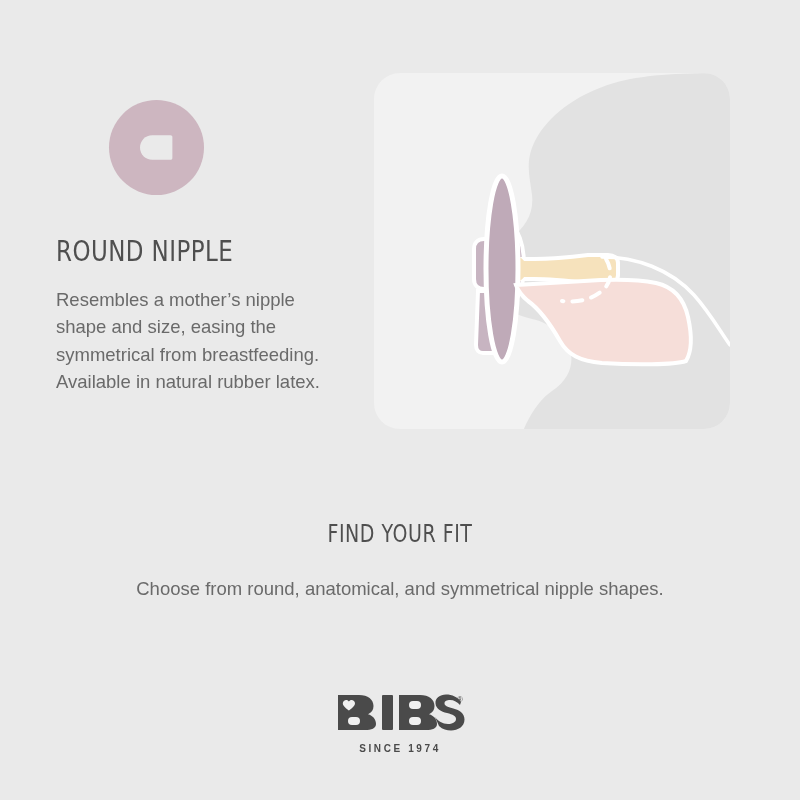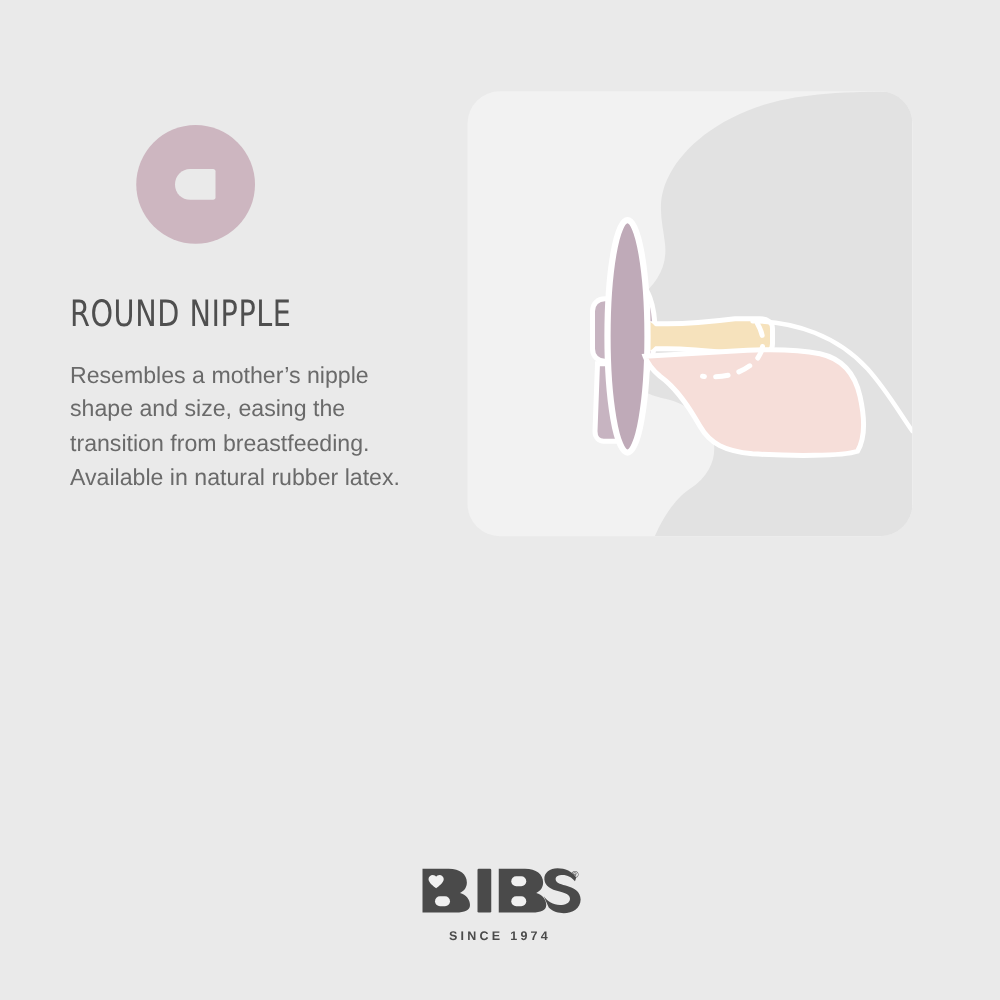--- a/index.html
+++ b/index.html
@@ -139,21 +139,21 @@
                    C62.6 35.2 63.4 36.0 63.4 37.0
                    L63.4 58.0
                    C63.4 59.0 62.6 59.8 61.5 59.8
                    L43.2 59.8
                    C36.4 59.8 31 54.4 31 47.5 Z" fill="#eaeaea"></path>
         </svg>
       </div>
 
       <div class="feature-title">ROUND NIPPLE</div>
 
-      <div class="feature-body">Resembles a mother’s nipple shape and size, easing the transition from breastfeeding. Available in natural rubber latex.</div>
+      <div class="feature-body">Resembles a mother’s nipple shape and size, easing the symmetrical from breastfeeding. Available in natural rubber latex.</div>
     </div>
 
     <div class="illustration-panel">
       <svg width="356" height="356" viewBox="0 0 356 356" aria-hidden="true">
 
         <g>
           <path d="M356 0 L356 356 L150 356
                    C150 356 160 330 178 318
                    C196 306 200 290 196 276
                    C192 262 176 250 158 246
@@ -232,20 +232,24 @@
         <g>
           <path d="M150 356
                    C150 356 160 330 178 318
                    C196 306 200 290 196 276
                    L196 356 Z" fill="#e2e2e2" opacity="0"></path>
         </g>
       </svg>
     </div>
   </div>
 
+  <div class="fit-section">
+    <div class="fit-title">FIND YOUR FIT</div>
+    <div class="fit-sub">Choose from round, anatomical, and symmetrical nipple shapes.</div>
+  </div>
 
   <div class="brand">
     <div class="brand-logo">
       <svg width="130" height="40" viewBox="0 0 130 40" aria-hidden="true">
         <g fill="#4a4a4a">
 
           <path d="M2 2 L24 2 C33 2 39 7 39 14 C39 18 37 21 33 23
                    C38 24 41 28 41 33 C41 35 40 38 38 38 L2 38 Z
                    M2 2 L2 38 Z" fill="none"></path>
           <path d="M3 3 L24 3 C33 3 38.5 7.5 38.5 14 C38.5 17.8 36.6 20.6 33 22.3

